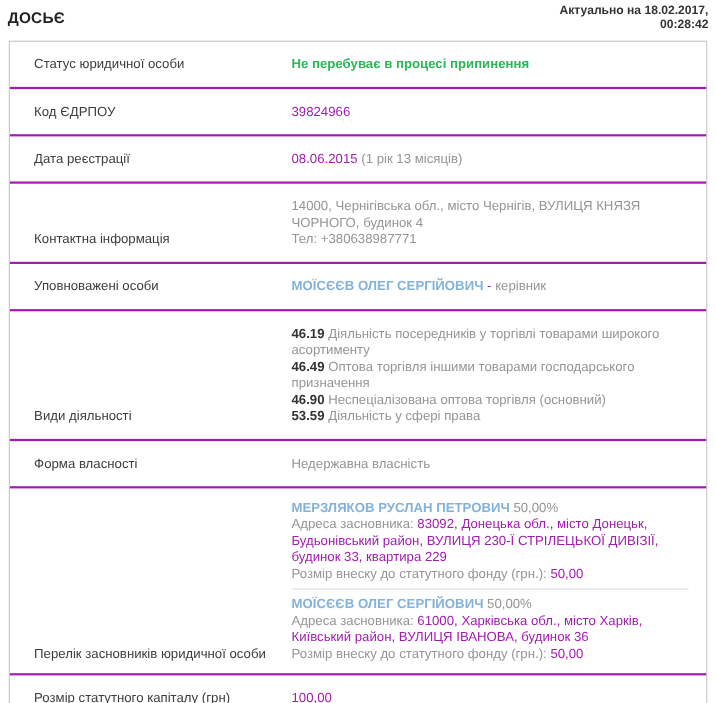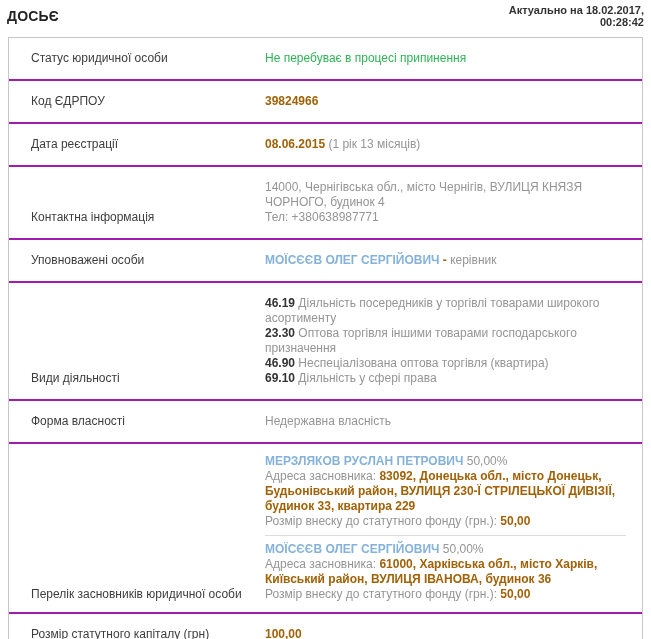--- a/index.html
+++ b/index.html
@@ -27,22 +27,22 @@
   }
   .row { display: flex; align-items: flex-end; padding: 13px 0; }
   .row + .row { border-top: 2px solid #a21caf; }
   .label {
     width: 256px; min-width: 256px;
     padding-left: 22px; padding-right: 14px;
     font-size: 12px; color: #3d3d3d; line-height: 15px;
   }
   .value { flex: 1; padding-right: 16px; font-size: 12px; line-height: 15px; }
 
-  .bold { font-weight: bold; color: #a16207; }
-  .green { color: #2fb457; font-weight: normal; }
+  .bold { font-weight: normal; color: #a21caf; }
+  .green { color: #2fb457; font-weight: bold; }
   .gray { color: #959595; }
   .link { color: #84b2d8; font-weight: bold; text-decoration: none; cursor: pointer; }
 
   .act-line { line-height: 15px; }
   .act-code { font-weight: bold; color: #333; }
 
   .founder-block { line-height: 15px; }
   .founder-divider { border: none; border-top: 1px solid #ddd; margin: 6px 0; height: 0; }
 </style>
 </head>
@@ -90,23 +90,23 @@
       <div class="label">Уповноважені особи</div>
       <div class="value">
         <a class="link">МОЇСЄЄВ ОЛЕГ СЕРГІЙОВИЧ</a><span class="bold"> - </span><span class="gray">керівник</span>
       </div>
     </div>
 
     <div class="row">
       <div class="label">Види діяльності</div>
       <div class="value">
         <div class="act-line"><span class="act-code">46.19</span><span class="gray"> Діяльність посередників у торгівлі товарами широкого асортименту</span></div>
-        <div class="act-line"><span class="act-code">23.30</span><span class="gray"> Оптова торгівля іншими товарами господарського призначення</span></div>
-        <div class="act-line"><span class="act-code">46.90</span><span class="gray"> Неспеціалізована оптова торгівля (квартира)</span></div>
-        <div class="act-line"><span class="act-code">69.10</span><span class="gray"> Діяльність у сфері права</span></div>
+        <div class="act-line"><span class="act-code">46.49</span><span class="gray"> Оптова торгівля іншими товарами господарського призначення</span></div>
+        <div class="act-line"><span class="act-code">46.90</span><span class="gray"> Неспеціалізована оптова торгівля (основний)</span></div>
+        <div class="act-line"><span class="act-code">53.59</span><span class="gray"> Діяльність у сфері права</span></div>
       </div>
     </div>
 
     <div class="row">
       <div class="label">Форма власності</div>
       <div class="value"><span class="gray">Недержавна власність</span></div>
     </div>
 
     <div class="row" style="padding:10px 0;">
       <div class="label">Перелік засновників юридичної особи</div>

